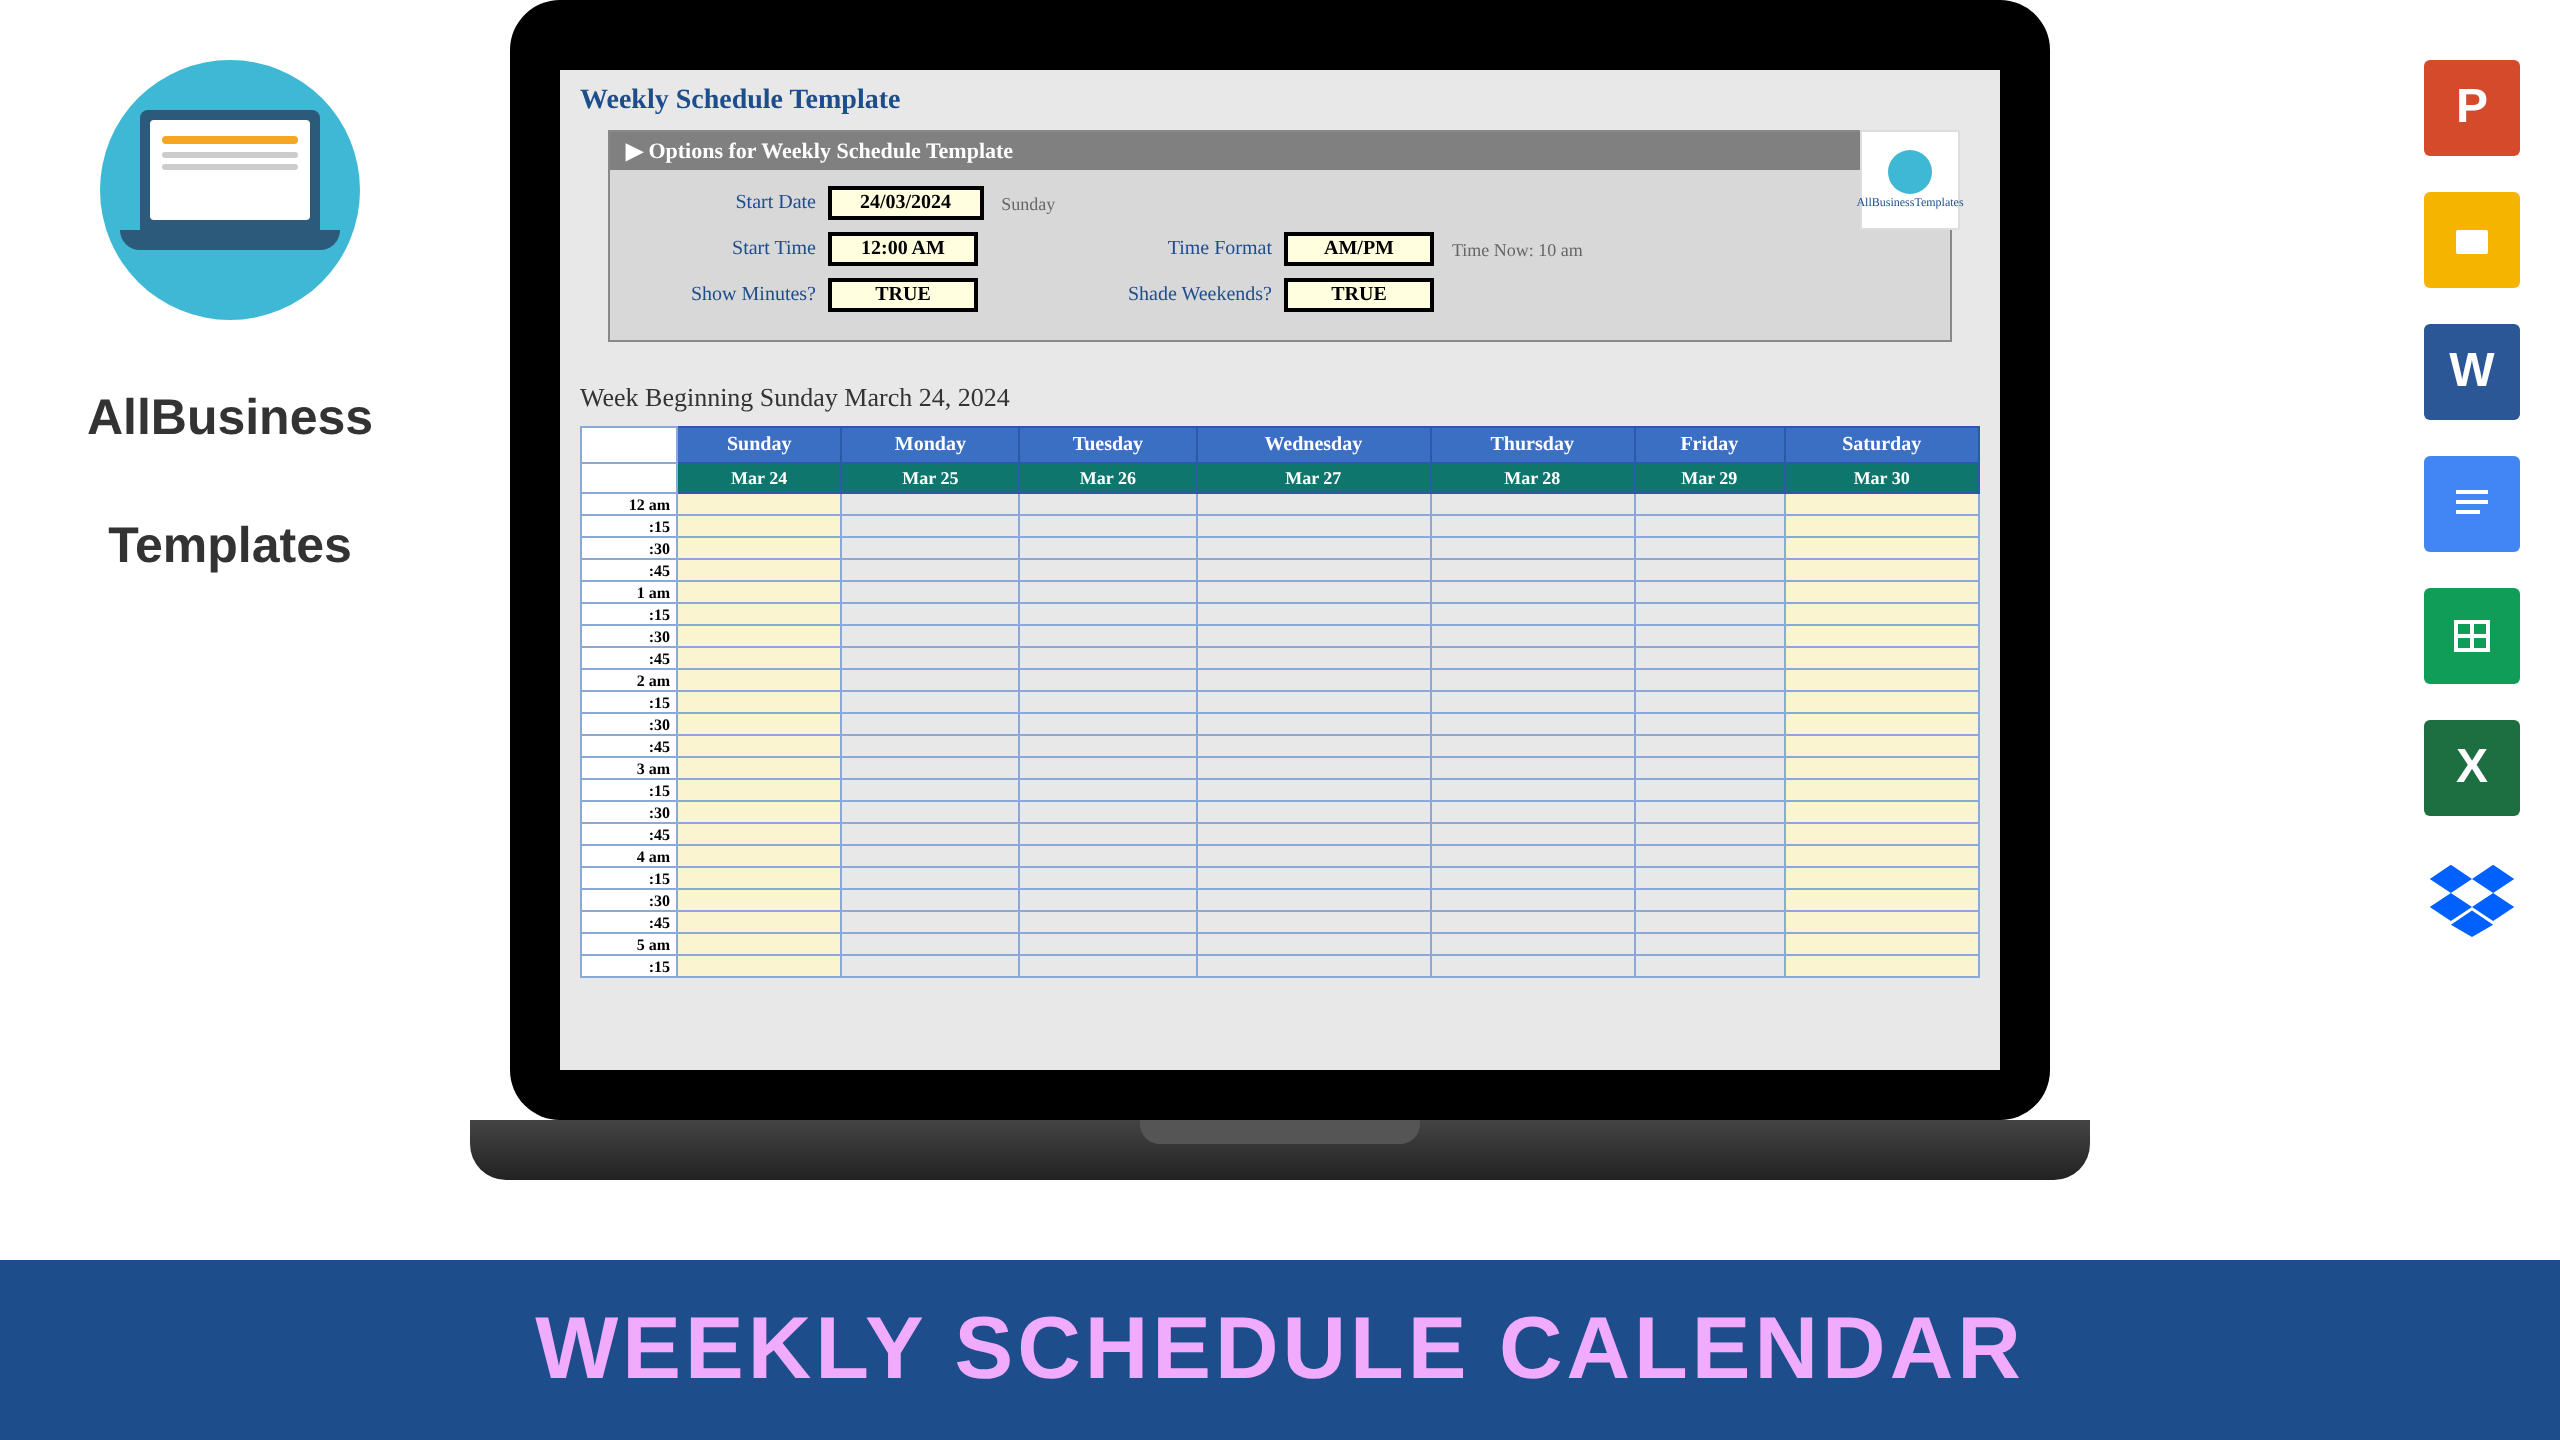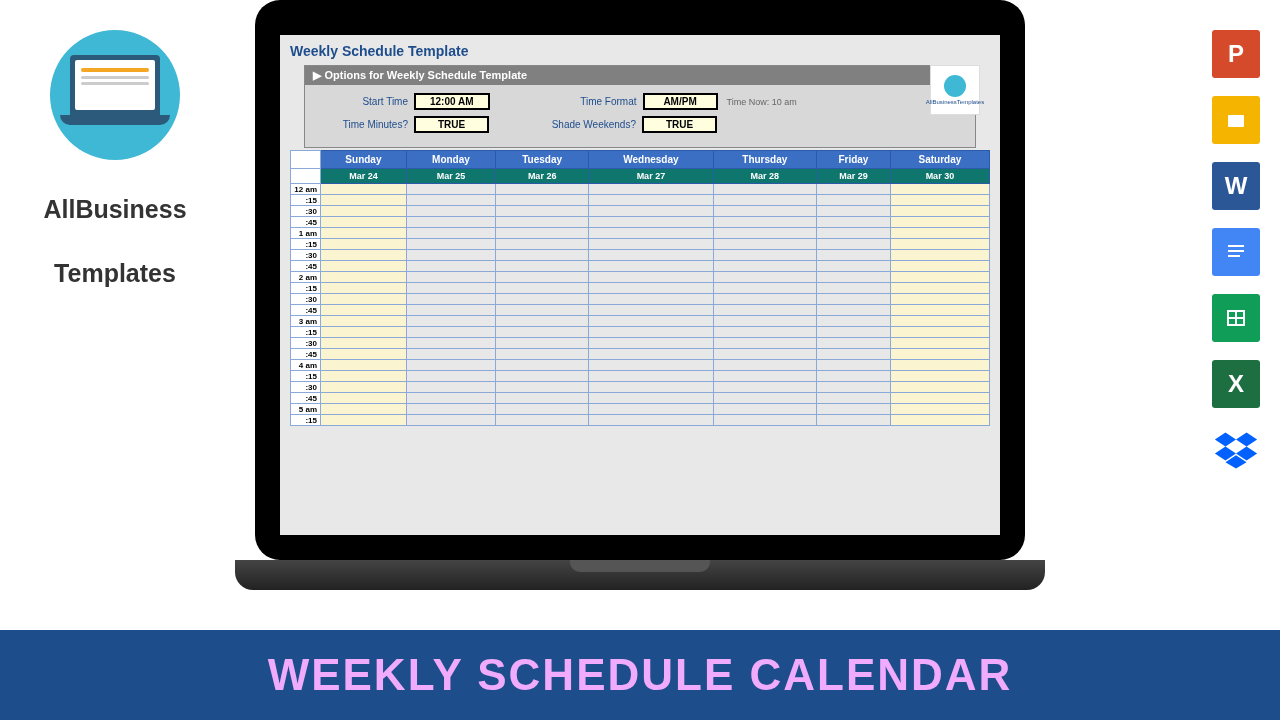--- a/index.html
+++ b/index.html
@@ -9,41 +9,41 @@
 .logo-circle { width: 130px; height: 130px; background: #3eb8d4; border-radius: 50%; margin: 0 auto 15px; position: relative; overflow: hidden; }
 .logo-laptop { position: absolute; top: 25px; left: 20px; width: 90px; height: 60px; background: #2c5a7a; border-radius: 4px 4px 0 0; }
 .logo-screen { position: absolute; top: 5px; left: 5px; right: 5px; bottom: 5px; background: #fff; border-radius: 2px; }
 .logo-line { height: 4px; background: #f5a623; margin: 8px 6px 4px; border-radius: 2px; }
 .logo-line2 { height: 3px; background: #ccc; margin: 3px 6px; border-radius: 2px; }
 .logo-base { position: absolute; top: 85px; left: 10px; width: 110px; height: 10px; background: #2c5a7a; border-radius: 0 0 20px 20px; }
 .logo-text { font-size: 25px; font-weight: bold; color: #333; line-height: 1.1; margin-top: 36px; }
 
 .laptop-frame { position: absolute; left: 235px; top: 0px; width: 810px; height: 620px; }
 .laptop-screen-outer { width: 770px; height: 560px; background: #000; border-radius: 25px; margin: 0 auto; padding: 35px 25px 25px; position: relative; }
-.laptop-screen-inner { width: 100%; height: 100%; background: #e8e8e8; overflow: hidden; }
+.laptop-screen-inner { width: 100%; height: 100%; background: #e8e8e8; overflow: hidden; font-family: Liberation Serif, serif; }
 .laptop-body { width: 810px; height: 30px; background: linear-gradient(#444, #222); border-radius: 0 0 18px 18px; margin: 0 auto; position: relative; }
 .laptop-notch { width: 140px; height: 12px; background: #555; margin: 0 auto; border-radius: 0 0 10px 10px; }
 
 .doc-title { color: #1e4d8c; font-weight: bold; font-size: 14px; padding: 8px 10px 4px; background: #e8e8e8; }
 .options-panel { margin: 2px 24px; border: 1px solid #888; background: #d8d8d8; }
 .options-header { background: #808080; color: #fff; font-size: 11px; font-weight: bold; padding: 3px 8px; }
 .options-body { padding: 8px; font-size: 10px; }
 .options-row { display: flex; align-items: center; margin-bottom: 6px; gap: 6px; }
 .opt-label { color: #1e4d8c; text-align: right; width: 95px; font-size: 10px; }
 .opt-value { border: 2px solid #000; background: #ffffe0; padding: 1px 14px; font-weight: bold; font-size: 10px; min-width: 75px; text-align: center; }
 .opt-note { font-size: 9px; color: #666; margin-left: 3px; }
 .badge { position: absolute; right: 45px; top: 65px; width: 50px; height: 50px; background: #fff; border: 1px solid #ddd; display: flex; flex-direction: column; align-items: center; justify-content: center; font-size: 6px; color: #1e4d8c; }
 .badge-circ { width: 22px; height: 22px; background: #3eb8d4; border-radius: 50%; margin-bottom: 2px; }
 
 .week-title { font-size: 13px; padding: 18px 10px 6px; color: #333; }
 .cal-table { width: calc(100% - 20px); margin: 0 10px; border-collapse: collapse; font-size: 10px; }
 .cal-table th { background: #3b6fc4; color: #fff; border: 1px solid #2a5aa8; padding: 3px; font-weight: bold; }
 .cal-table th.sub { background: #0f766e; font-size: 9px; padding: 2px; }
 .cal-table td { border: 1px solid #8aa8d8; height: 11px; padding: 0 3px; font-size: 8px; }
-.cal-table td.time-col { width: 30px; text-align: right; font-weight: bold; background: #fff; font-size: 8px; }
+.cal-table td.time-col { width: 48px; text-align: right; font-weight: bold; background: #fff; font-size: 8px; }
 .cal-table td.weekend { background: #faf5d0; }
 
 .icons-col { position: absolute; right: 20px; top: 30px; display: flex; flex-direction: column; gap: 18px; }
 .app-icon { width: 48px; height: 48px; display: flex; align-items: center; justify-content: center; font-size: 24px; font-weight: bold; color: #fff; border-radius: 3px; }
 .icon-ppt { background: #d54a2a; }
 .icon-slides { background: #f5b400; }
 .icon-word { background: #2b5797; }
 .icon-docs { background: #4285f4; }
 .icon-sheets { background: #0f9d58; }
 .icon-excel { background: #1d6f42; }
@@ -73,41 +73,47 @@
 
 <div class="laptop-frame">
   <div class="laptop-screen-outer">
     <div class="laptop-screen-inner">
       <div class="doc-title">Weekly Schedule Template</div>
 
       <div class="options-panel">
         <div class="options-header">▶ Options for Weekly Schedule Template</div>
         <div class="options-body">
           <div class="options-row">
+            <span class="opt-label">Start Date</span>
+            <span class="opt-value">24/03/2024</span>
+            <span class="opt-note">Sunday</span>
+          </div>
+          <div class="options-row">
             <span class="opt-label">Start Time</span>
             <span class="opt-value">12:00 AM</span>
             <span style="width:40px"></span>
             <span class="opt-label">Time Format</span>
             <span class="opt-value">AM/PM</span>
             <span class="opt-note">Time Now: 10 am</span>
           </div>
           <div class="options-row">
-            <span class="opt-label">Time Minutes?</span>
+            <span class="opt-label">Show Minutes?</span>
             <span class="opt-value">TRUE</span>
             <span style="width:40px"></span>
             <span class="opt-label">Shade Weekends?</span>
             <span class="opt-value">TRUE</span>
           </div>
         </div>
       </div>
       <div class="badge">
           <div class="badge-circ"></div>
           <span>AllBusinessTemplates</span>
         </div>
 
+      <div class="week-title">Week Beginning Sunday March 24, 2024</div>
       <table class="cal-table">
         <thead id="cal-head">
             <tr>
               <th class="corner" style="background: rgb(255, 255, 255); border: 1px solid rgb(138, 168, 216);"></th>
               <th>Sunday</th>
               <th>Monday</th>
               <th>Tuesday</th>
               <th>Wednesday</th>
               <th>Thursday</th>
               <th>Friday</th>

